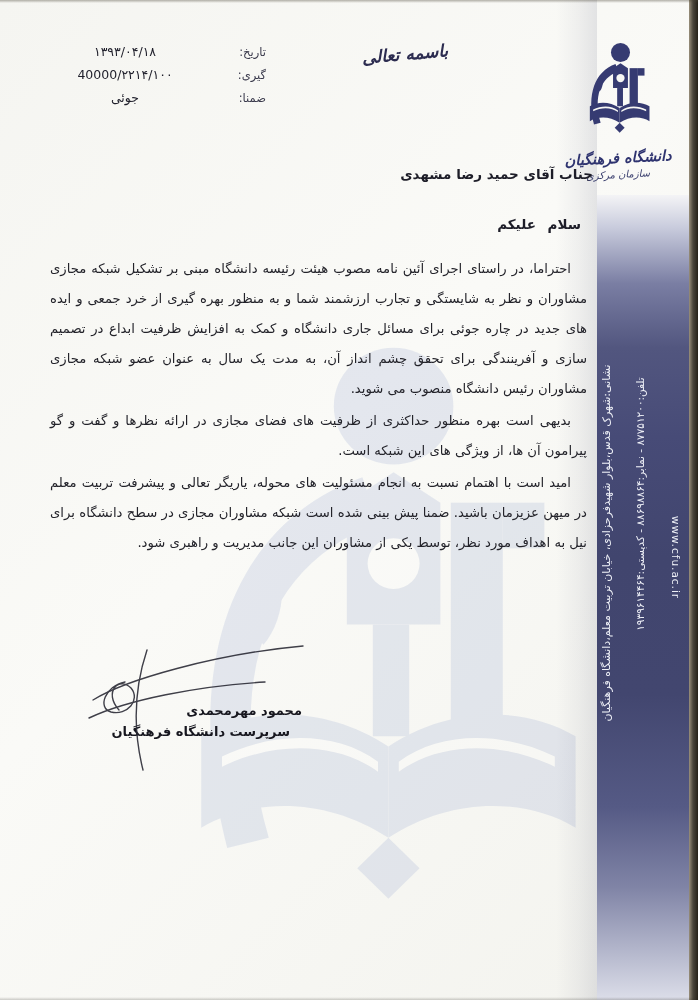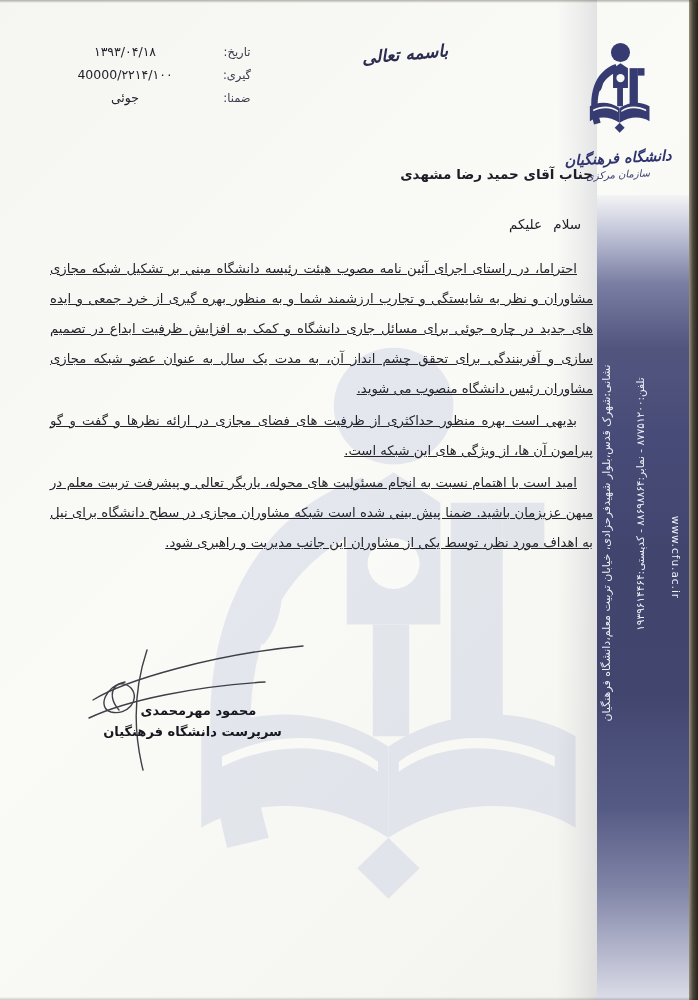--- a/index.html
+++ b/index.html
@@ -26,39 +26,39 @@
   .vtext{position:absolute;z-index:4;color:#eef0f7;white-space:nowrap;overflow:visible;}
   .v-address{left:100px;top:293px;width:500px;height:18px;font-size:11px;
     transform-origin:100% 0;transform:rotate(-90deg);direction:rtl;text-align:center;}
   .v-contact{left:236px;top:305px;width:398px;height:16px;font-size:10.5px;
     transform-origin:100% 0;transform:rotate(-90deg);direction:rtl;text-align:center;}
   .v-web{left:682px;top:505px;width:105px;height:15px;font-size:10.5px;letter-spacing:1px;
     transform-origin:0 0;transform:rotate(90deg);text-align:center;}
   
   .meta{position:absolute;left:38px;top:44px;width:228px;z-index:5;direction:rtl;}
   .meta-row{display:flex;align-items:baseline;height:23px;}
-  .meta-label{width:58px;font-size:11.5px;color:#3a3a4c;text-align:center;flex:none;}
+  .meta-label{width:58px;font-size:11.5px;color:#3a3a4c;text-align:right;flex:none;}
   .meta-value{flex:1;font-size:12.5px;text-align:center;padding-left:4px;color:#1e1e2a;}
   .ltr{direction:ltr;unicode-bidi:embed;display:inline-block;}
   .bismillah{position:absolute;left:330px;top:44px;width:150px;z-index:5;text-align:center;
     font-size:17px;font-weight:bold;font-style:italic;color:#2c2c50;transform:rotate(-5deg);}
   
   .logo-block{position:absolute;left:552px;top:40px;width:132px;z-index:5;text-align:center;}
   .logo-emblem{width:84px;height:106px;display:block;margin:0 auto;}
   .logo-uni{font-size:14.5px;font-weight:bold;font-style:italic;color:#2f3470;margin-top:4px;
     transform:rotate(-3deg);}
   .logo-org{font-size:10px;font-style:italic;color:#3a3f6e;margin-top:3px;transform:rotate(-3deg);}
   
   .main{position:absolute;left:50px;top:160px;width:543px;z-index:5;direction:rtl;}
   .recipient-line{font-weight:bold;font-size:13.5px;line-height:28px;color:#1d1d28;}
-  .salutation{margin:28px 12px 0 0;font-weight:normal;font-size:13.5px;word-spacing:7px;color:#1d1d28;}
+  .salutation{margin:28px 12px 0 0;font-weight:bold;font-size:13.5px;word-spacing:7px;color:#1d1d28;}
   .paragraphs{margin-top:22px;font-size:13.2px;line-height:30px;text-align:justify;color:#23232a;}
-  .paragraphs p{margin:0 0 2px 0;text-indent:16px;text-decoration:underline;}
+  .paragraphs p{margin:0 6px 2px 0;text-indent:16px;}
   
-  .sig-text{position:absolute;left:95px;top:700px;width:215px;z-index:6;direction:rtl;text-align:center;
+  .sig-text{position:absolute;left:95px;top:700px;width:215px;z-index:6;direction:rtl;text-align:right;
     font-weight:bold;font-size:13px;line-height:21px;color:#17171f;}
   .sig-name{padding-left:0;padding-right:8px;}
   .sig-title{padding-right:20px;}
   .sig-scribble{position:absolute;left:85px;top:638px;width:230px;height:135px;z-index:7;pointer-events:none;}
 </style>
 </head>
 <body>
 
 <div class="page">
 

